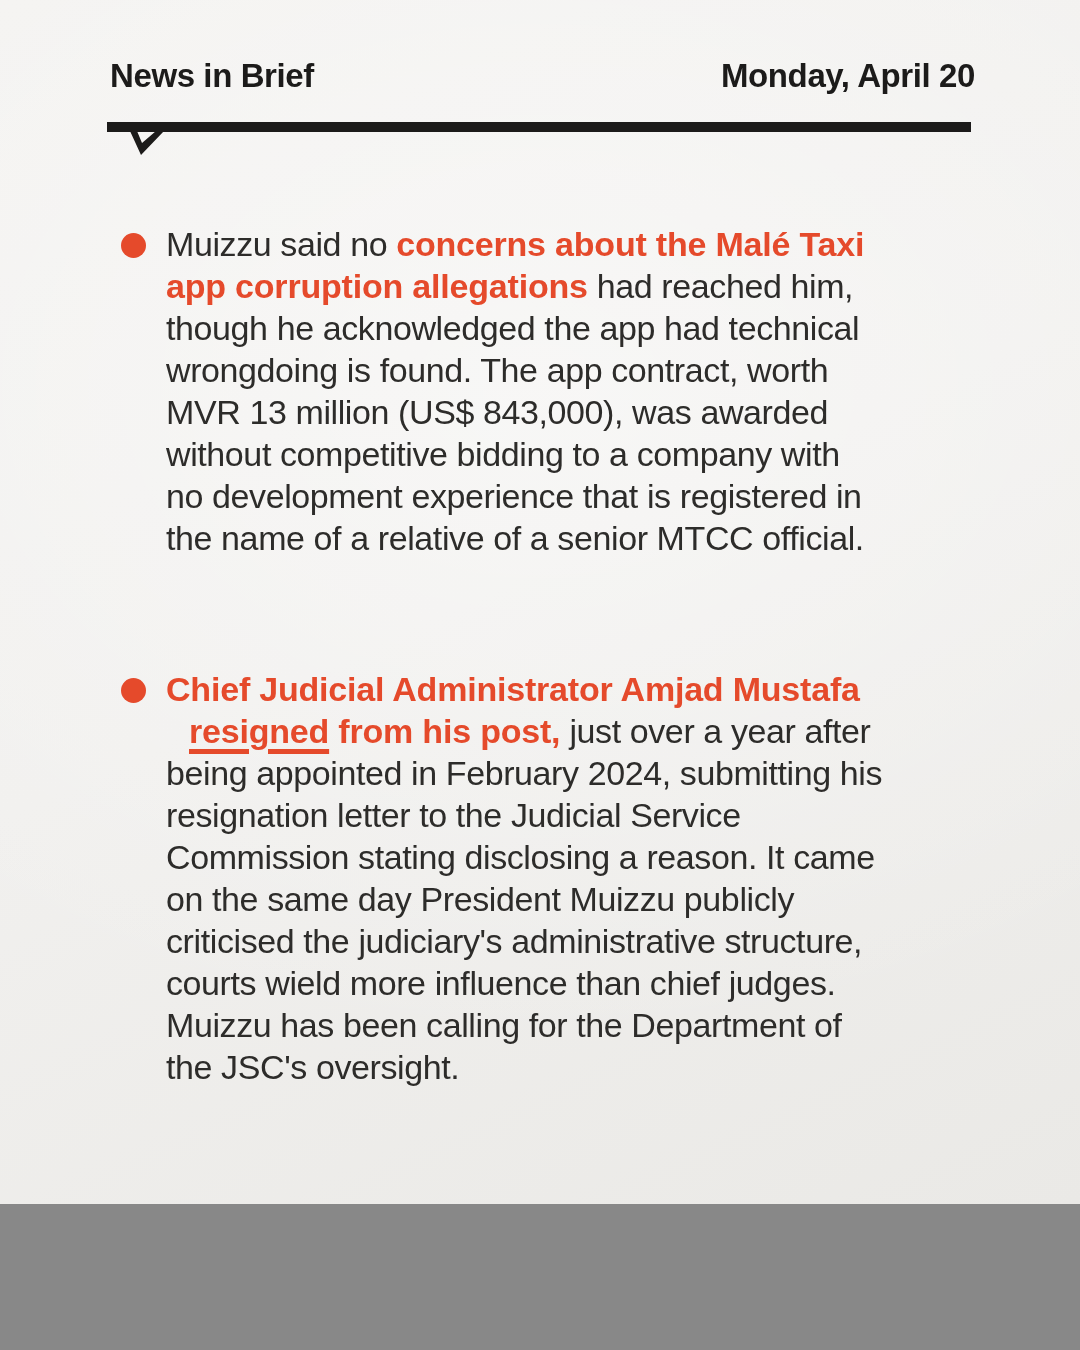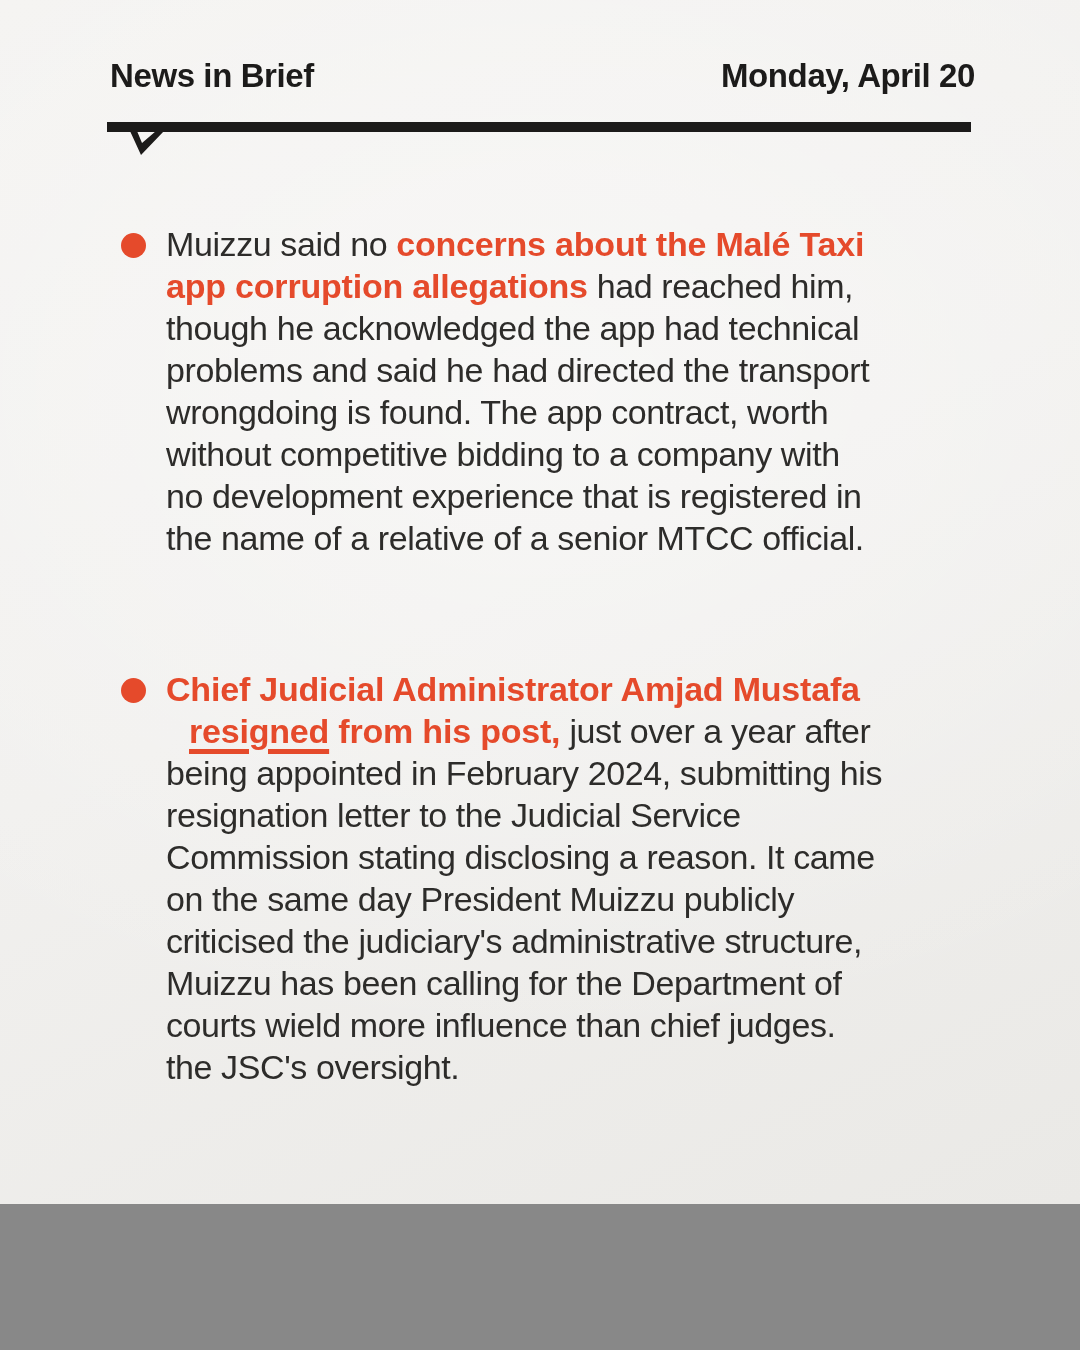--- a/index.html
+++ b/index.html
@@ -79,39 +79,39 @@
     <path d="M4,1 L11,1 L16,13 L30,1 L38,1 L15,25 Z" fill="#1c1b1a"></path>
   </svg>
 
   <div id="bullet-list">
       <div class="bullet-block bullet-0">
         <span class="dot"></span>
         <div class="bullet-text">
           <div class="text-line"><span class="seg-n">Muizzu said no </span><span class="seg-b">concerns about the Malé Taxi</span></div>
           <div class="text-line"><span class="seg-b">app corruption allegations</span><span class="seg-n"> had reached him,</span></div>
           <div class="text-line"><span class="seg-n">though he acknowledged the app had technical</span></div>
-          <div class="text-line"><span class="seg-n">problems and said he had directed the transport</span></div>
           <div class="text-line"><span class="seg-n">wrongdoing is found. The app contract, worth</span></div>
+          <div class="text-line"><span class="seg-n">MVR 13 million (US$ 843,000), was awarded</span></div>
           <div class="text-line"><span class="seg-n">without competitive bidding to a company with</span></div>
           <div class="text-line"><span class="seg-n">no development experience that is registered in</span></div>
           <div class="text-line"><span class="seg-n">the name of a relative of a senior MTCC official.</span></div>
         </div>
       </div>
       <div class="bullet-block bullet-1">
         <span class="dot"></span>
         <div class="bullet-text">
           <div class="text-line"><span class="seg-b">Chief Judicial Administrator Amjad Mustafa</span></div>
           <div class="text-line"><span class="seg-bu">resigned</span><span class="seg-b"> from his post,</span><span class="seg-n"> just over a year after</span></div>
           <div class="text-line"><span class="seg-n">being appointed in February 2024, submitting his</span></div>
           <div class="text-line"><span class="seg-n">resignation letter to the Judicial Service</span></div>
           <div class="text-line"><span class="seg-n">Commission stating disclosing a reason. It came</span></div>
           <div class="text-line"><span class="seg-n">on the same day President Muizzu publicly</span></div>
           <div class="text-line"><span class="seg-n">criticised the judiciary's administrative structure,</span></div>
+          <div class="text-line"><span class="seg-n">courts wield more influence than chief judges.</span></div>
           <div class="text-line"><span class="seg-n">Muizzu has been calling for the Department of</span></div>
-          <div class="text-line"><span class="seg-n">courts wield more influence than chief judges.</span></div>
           <div class="text-line"><span class="seg-n">the JSC's oversight.</span></div>
         </div>
       </div>
     </div>
 
   <div class="footer-bar">
     
   </div>
   <div class="bottom-strip"></div>
 

